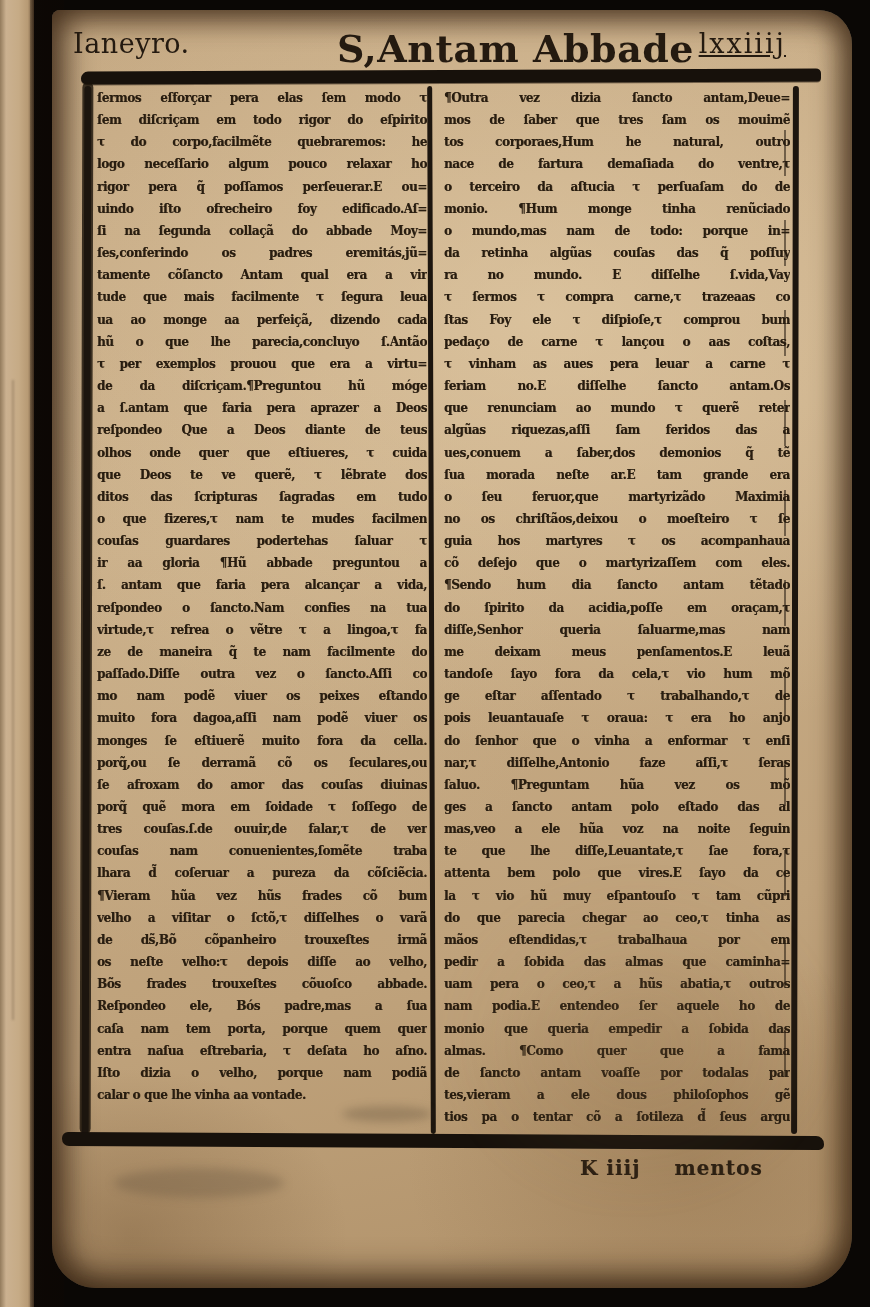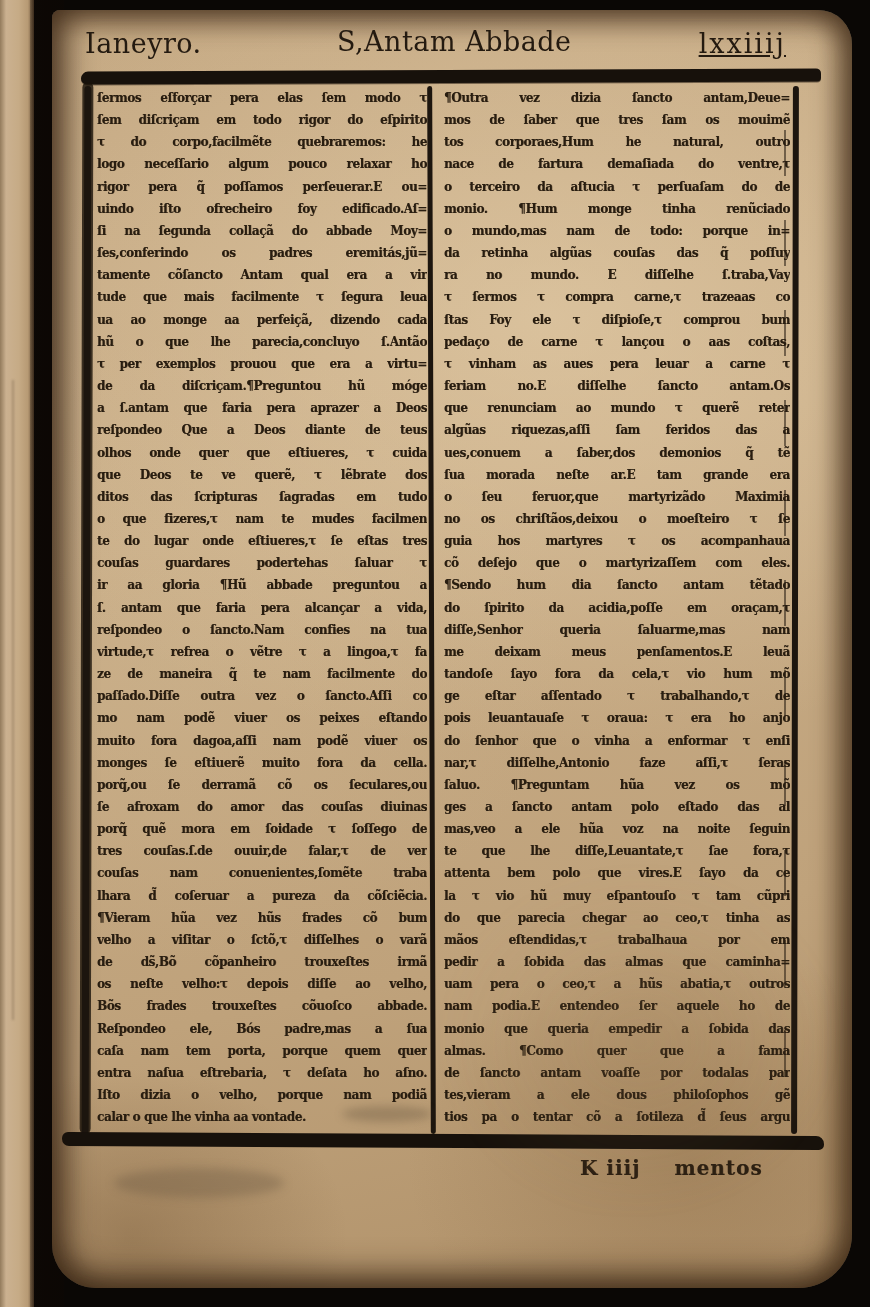--- a/index.html
+++ b/index.html
@@ -38,22 +38,22 @@
       inset 0 14px 26px rgba(55,32,14,0.40),
       inset 0 -18px 30px rgba(45,26,12,0.45),
       inset 16px 0 28px rgba(42,24,11,0.50),
       inset -16px 0 26px rgba(50,30,14,0.45);
   }
   
   .header{
     position:absolute;top:16px;left:0;right:0;height:36px;
     color:#241a10;
   }
-  .header .h-left{position:absolute;left:33px;top:2px;font-size:27px;letter-spacing:0.5px;}
-  .header .h-center{position:absolute;left:285px;top:0;font-size:27px;font-weight:normal;letter-spacing:0.5px;}
+  .header .h-left{position:absolute;left:21px;top:2px;font-size:27px;letter-spacing:0.5px;}
+  .header .h-center{position:absolute;left:285px;top:0;font-size:38px;font-weight:bold;letter-spacing:0.5px;}
   .header .h-right{position:absolute;right:66px;top:2px;font-size:27px;letter-spacing:2px;text-decoration:underline;}
   
   .rule{background:#17110b;position:absolute;}
   .rule-top{left:29px;top:60px;width:740px;height:13px;border-radius:7px 5px 4px 6px;transform:rotate(-0.25deg);
     box-shadow:0 1px 0 rgba(20,12,6,0.5);}
   .rule-bottom{left:10px;top:1124px;width:762px;height:14px;border-radius:6px 8px 5px 7px;transform:rotate(0.3deg);}
   .vrule{position:absolute;top:76px;height:1048px;background:#1c150e;border-radius:4px;}
   .vrule-left{left:31px;width:7px;transform:rotate(0.15deg);box-shadow:0 -2px 0 2px rgba(25,17,9,0.8);}
   .vrule-mid{left:377px;width:5px;transform:rotate(-0.2deg);}
   .vrule-right{left:740px;width:6px;transform:rotate(0.1deg);}
@@ -126,21 +126,20 @@
       <div class="tline">ua ao monge aa perfeiçã, dizendo cada</div>
       <div class="tline">hũ o que lhe parecia,concluyo ſ.Antão</div>
       <div class="tline">τ per exemplos prouou que era a virtu=</div>
       <div class="tline">de da diſcriçam.¶Preguntou hũ móge</div>
       <div class="tline">a ſ.antam que faria pera aprazer a Deos</div>
       <div class="tline">reſpondeo Que a Deos diante de teus</div>
       <div class="tline">olhos onde quer que eſtiueres, τ cuida</div>
       <div class="tline">que Deos te ve querẽ, τ lẽbrate dos</div>
       <div class="tline">ditos das ſcripturas ſagradas em tudo</div>
       <div class="tline">o que fizeres,τ nam te mudes facilmen</div>
-      <div class="tline">te do lugar onde eſtiueres,τ ſe eſtas tres</div>
       <div class="tline">couſas guardares podertehas ſaluar τ</div>
       <div class="tline">ir aa gloria ¶Hũ abbade preguntou a</div>
       <div class="tline">ſ. antam que faria pera alcançar a vida,</div>
       <div class="tline">reſpondeo o ſancto.Nam confies na tua</div>
       <div class="tline">virtude,τ refrea o vẽtre τ a lingoa,τ fa</div>
       <div class="tline">ze de maneira q̃ te nam facilmente do</div>
       <div class="tline">paſſado.Diſſe outra vez o ſancto.Aſſi co</div>
       <div class="tline">mo nam podẽ viuer os peixes eſtando</div>
       <div class="tline">muito fora dagoa,aſſi nam podẽ viuer os</div>
       <div class="tline">monges ſe eſtiuerẽ muito fora da cella.</div>
@@ -164,21 +163,21 @@
 
   <div class="textcol textcol-right">
       <div class="tline">¶Outra vez dizia ſancto antam,Deue=</div>
       <div class="tline">mos de ſaber que tres ſam os mouimẽ</div>
       <div class="tline">tos corporaes,Hum he natural, outro</div>
       <div class="tline">nace de fartura demaſiada do ventre,τ</div>
       <div class="tline">o terceiro da aſtucia τ perſuaſam do de</div>
       <div class="tline">monio. ¶Hum monge tinha renũciado</div>
       <div class="tline">o mundo,mas nam de todo: porque in=</div>
       <div class="tline">da retinha algũas couſas das q̃ poſſuy</div>
-      <div class="tline">ra no mundo. E diſſelhe ſ.traba,Vay</div>
+      <div class="tline">ra no mundo. E diſſelhe ſ.vida,Vay</div>
       <div class="tline">τ ſermos τ compra carne,τ trazeaas co</div>
       <div class="tline">ſtas Foy ele τ diſpioſe,τ comprou bum</div>
       <div class="tline">pedaço de carne τ lançou o aas coſtas,</div>
       <div class="tline">τ vinham as aues pera leuar a carne τ</div>
       <div class="tline">feriam no.E diſſelhe ſancto antam.Os</div>
       <div class="tline">que renunciam ao mundo τ querẽ reter</div>
       <div class="tline">algũas riquezas,aſſi ſam feridos das a</div>
       <div class="tline">ues,conuem a ſaber,dos demonios q̃ tẽ</div>
       <div class="tline">ſua morada neſte ar.E tam grande era</div>
       <div class="tline">o ſeu feruor,que martyrizãdo Maximia</div>

